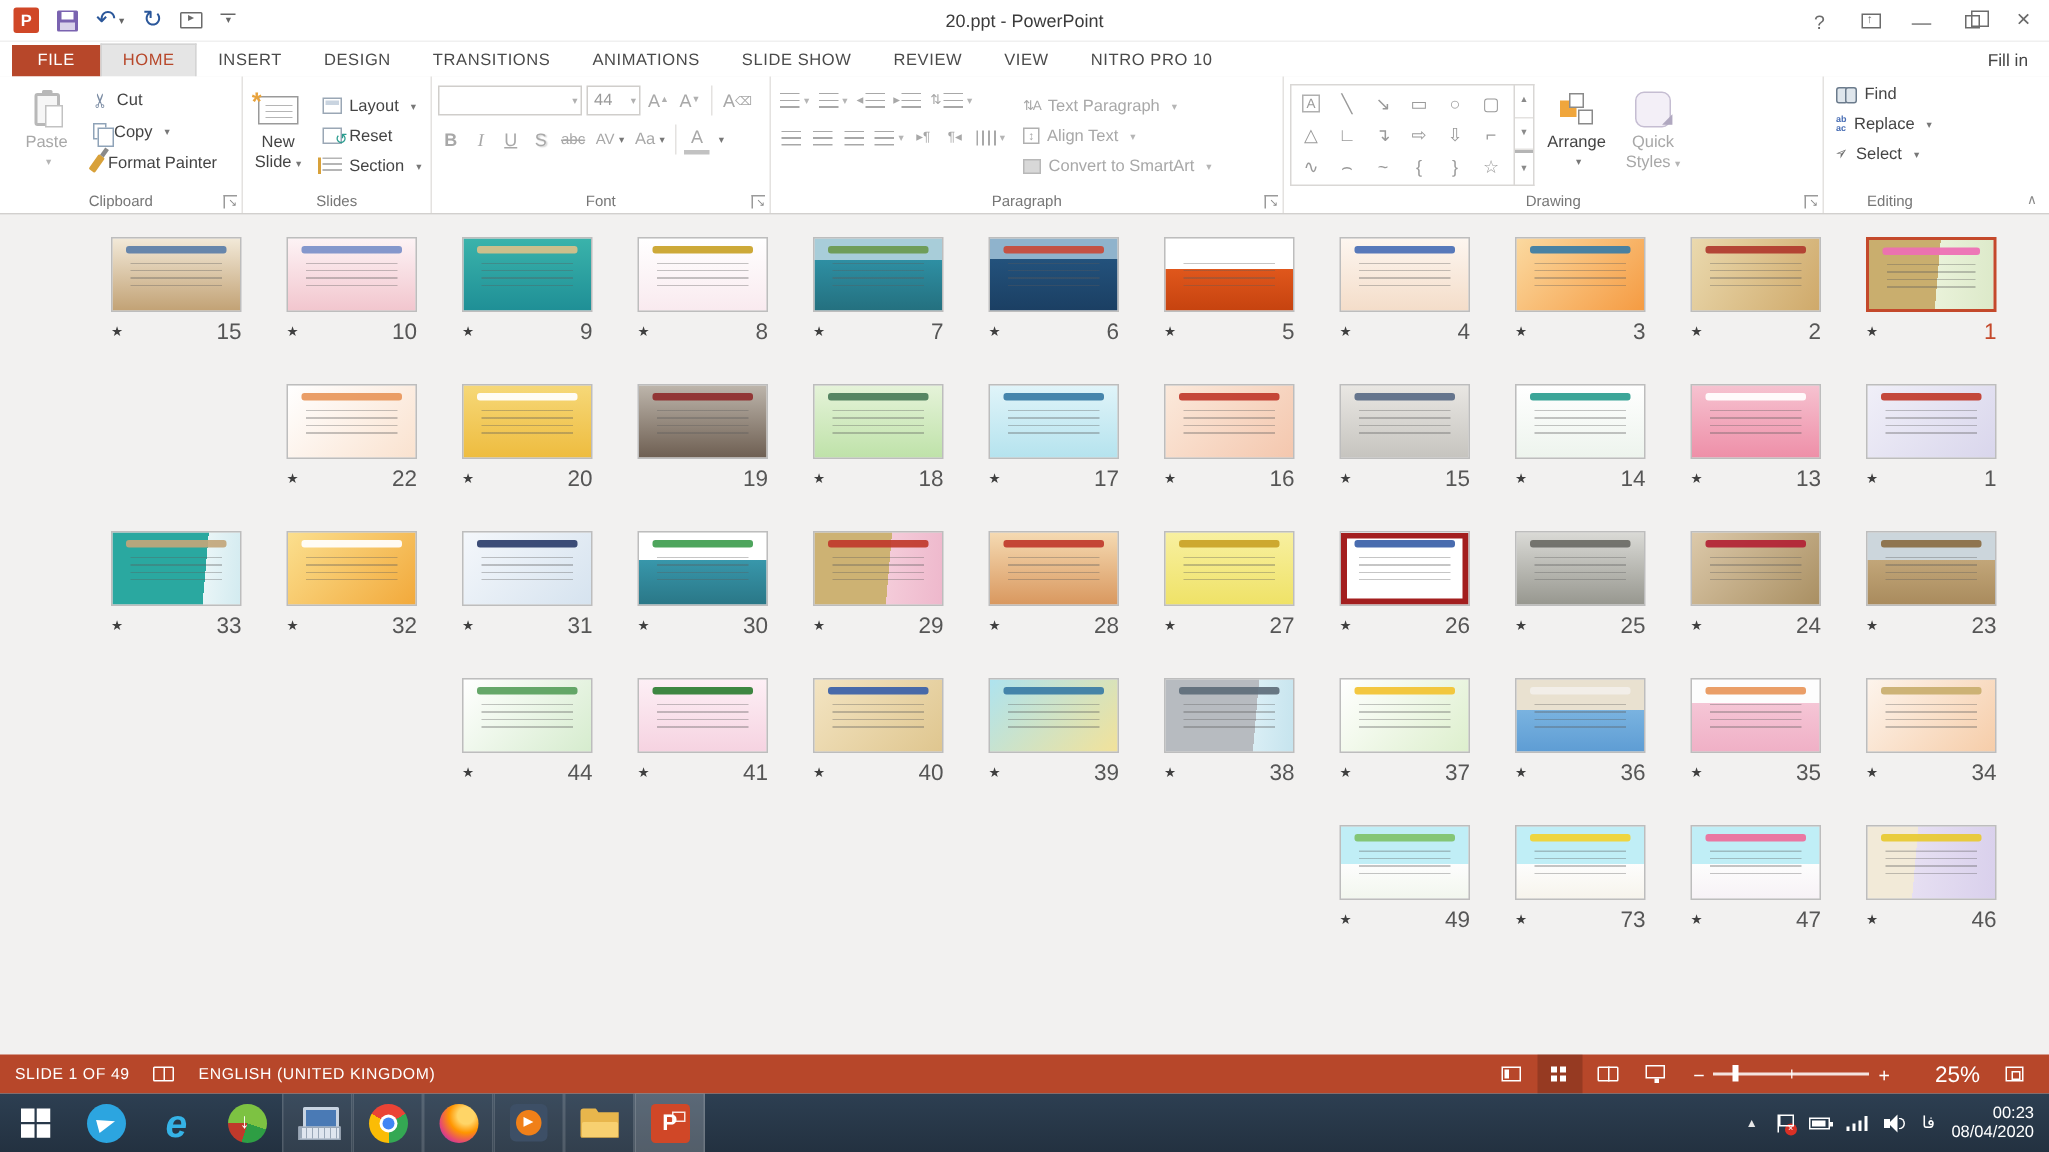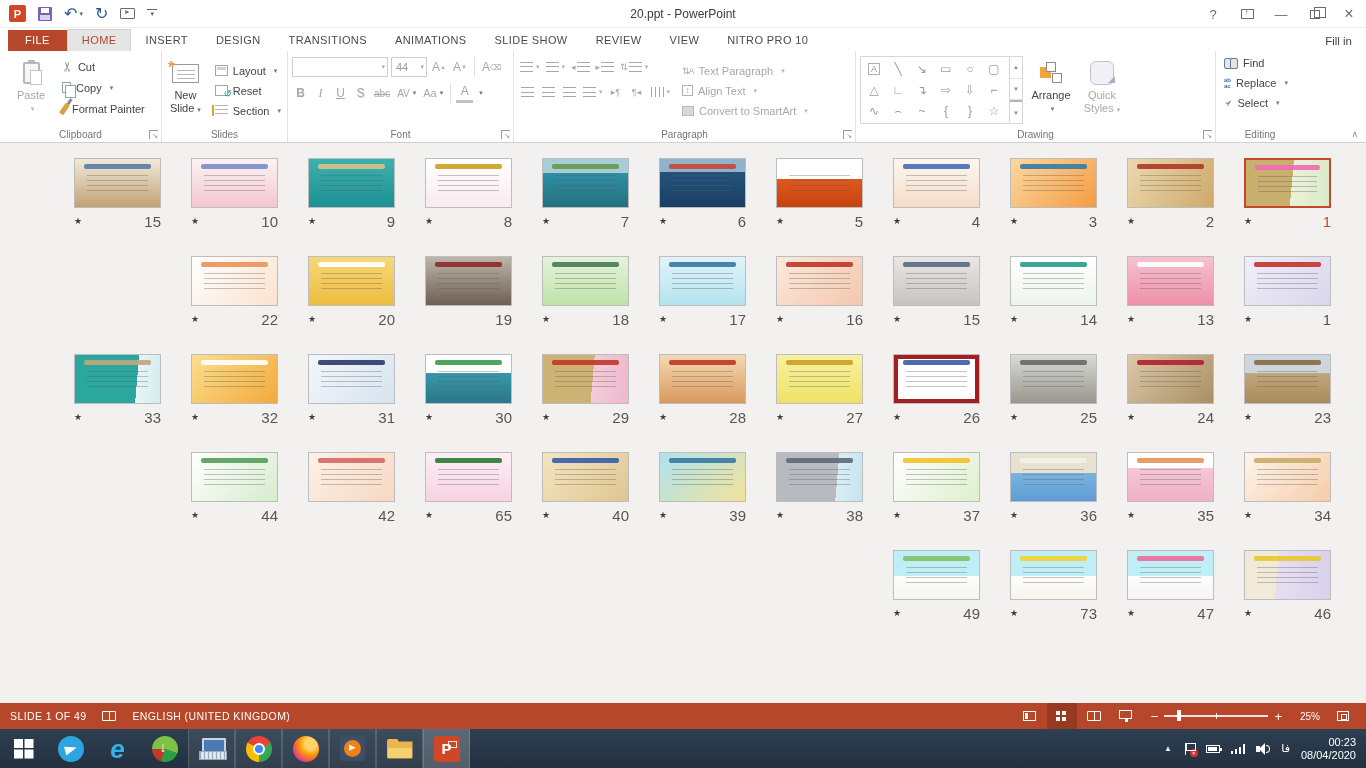--- a/index.html
+++ b/index.html
@@ -165,21 +165,21 @@
     box-shadow:6px 0 #fff,0 6px #fff,6px 6px #fff;}
   .vr-ic{width:14px;height:10px;border:1px solid #fff;border-radius:1px;position:relative;}
   .vr-ic:before{content:"";position:absolute;left:6px;top:-1px;bottom:-1px;width:1px;background:#fff;}
   .vp-ic{width:13px;height:9px;border:1px solid #fff;position:relative;margin-top:-3px;}
   .vp-ic:after{content:"";position:absolute;left:5px;bottom:-4px;width:3px;height:3px;background:#fff;}
   .zoomctl{display:flex;align-items:center;gap:6px;margin:0 8px;}
   .zsign{font-size:13px;line-height:13px;}
   .ztrack{width:104px;height:1.5px;background:rgba(255,255,255,.85);position:relative;}
   .ztrack:before{content:"";position:absolute;left:50%;top:-2px;width:1px;height:6px;background:rgba(255,255,255,.85);}
   .zhandle{position:absolute;left:12%;top:-5px;width:4px;height:11px;background:#fff;}
-  .zpct{font-size:10px;margin:0 6px 0 8px;}
+  .zpct{font-size:15px;margin:0 6px 0 20px;}
   .fit-ic{width:12px;height:10px;border:1px solid #fff;position:relative;}
   .fit-ic:before{content:"";position:absolute;left:3px;top:2px;width:4px;height:4px;border:1px solid #fff;}
 
   
   .taskbar{position:absolute;top:729px;left:0;width:1366px;height:39px;
     background:linear-gradient(180deg,#2d3f52,#233140);display:flex;align-items:stretch;}
   .tbtn{width:47px;display:flex;align-items:center;justify-content:center;position:relative;}
   .tbtn.open{background:rgba(255,255,255,.07);box-shadow:inset 1px 0 rgba(255,255,255,.15),inset -1px 0 rgba(255,255,255,.15);}
   .tbtn.act{background:rgba(255,255,255,.22);}
   .ic-start{width:19px;height:19px;position:relative;}
@@ -930,31 +930,21 @@
             <span class="snum">40</span>
           </div>
         </div>
         <div class="scell">
           <div class="sthumb" title="pink framed palestine maps progression" style="background: linear-gradient(rgb(253, 239, 245), rgb(246, 211, 225));">
             <span class="sbar" style="background: rgb(46, 125, 50);"></span>
             <span class="slines"></span>
           </div>
           <div class="slab">
             <span class="sstar">★</span>
-            <span class="snum">65</span>
-          </div>
-        </div>
-        <div class="scell">
-          <div class="sthumb" title="peach watercolor text slide" style="background: linear-gradient(135deg, rgb(253, 241, 229), rgb(246, 216, 195));">
-            <span class="sbar" style="background: rgb(212, 106, 106);"></span>
-            <span class="slines"></span>
-          </div>
-          <div class="slab">
-            <span class="sstar"></span>
-            <span class="snum">42</span>
+            <span class="snum">41</span>
           </div>
         </div>
         <div class="scell">
           <div class="sthumb" title="green slide with header box and table" style="background: linear-gradient(135deg, rgb(255, 255, 255), rgb(214, 236, 206));">
             <span class="sbar" style="background: rgb(88, 160, 92);"></span>
             <span class="slines"></span>
           </div>
           <div class="slab">
             <span class="sstar">★</span>
             <span class="snum">44</span>

